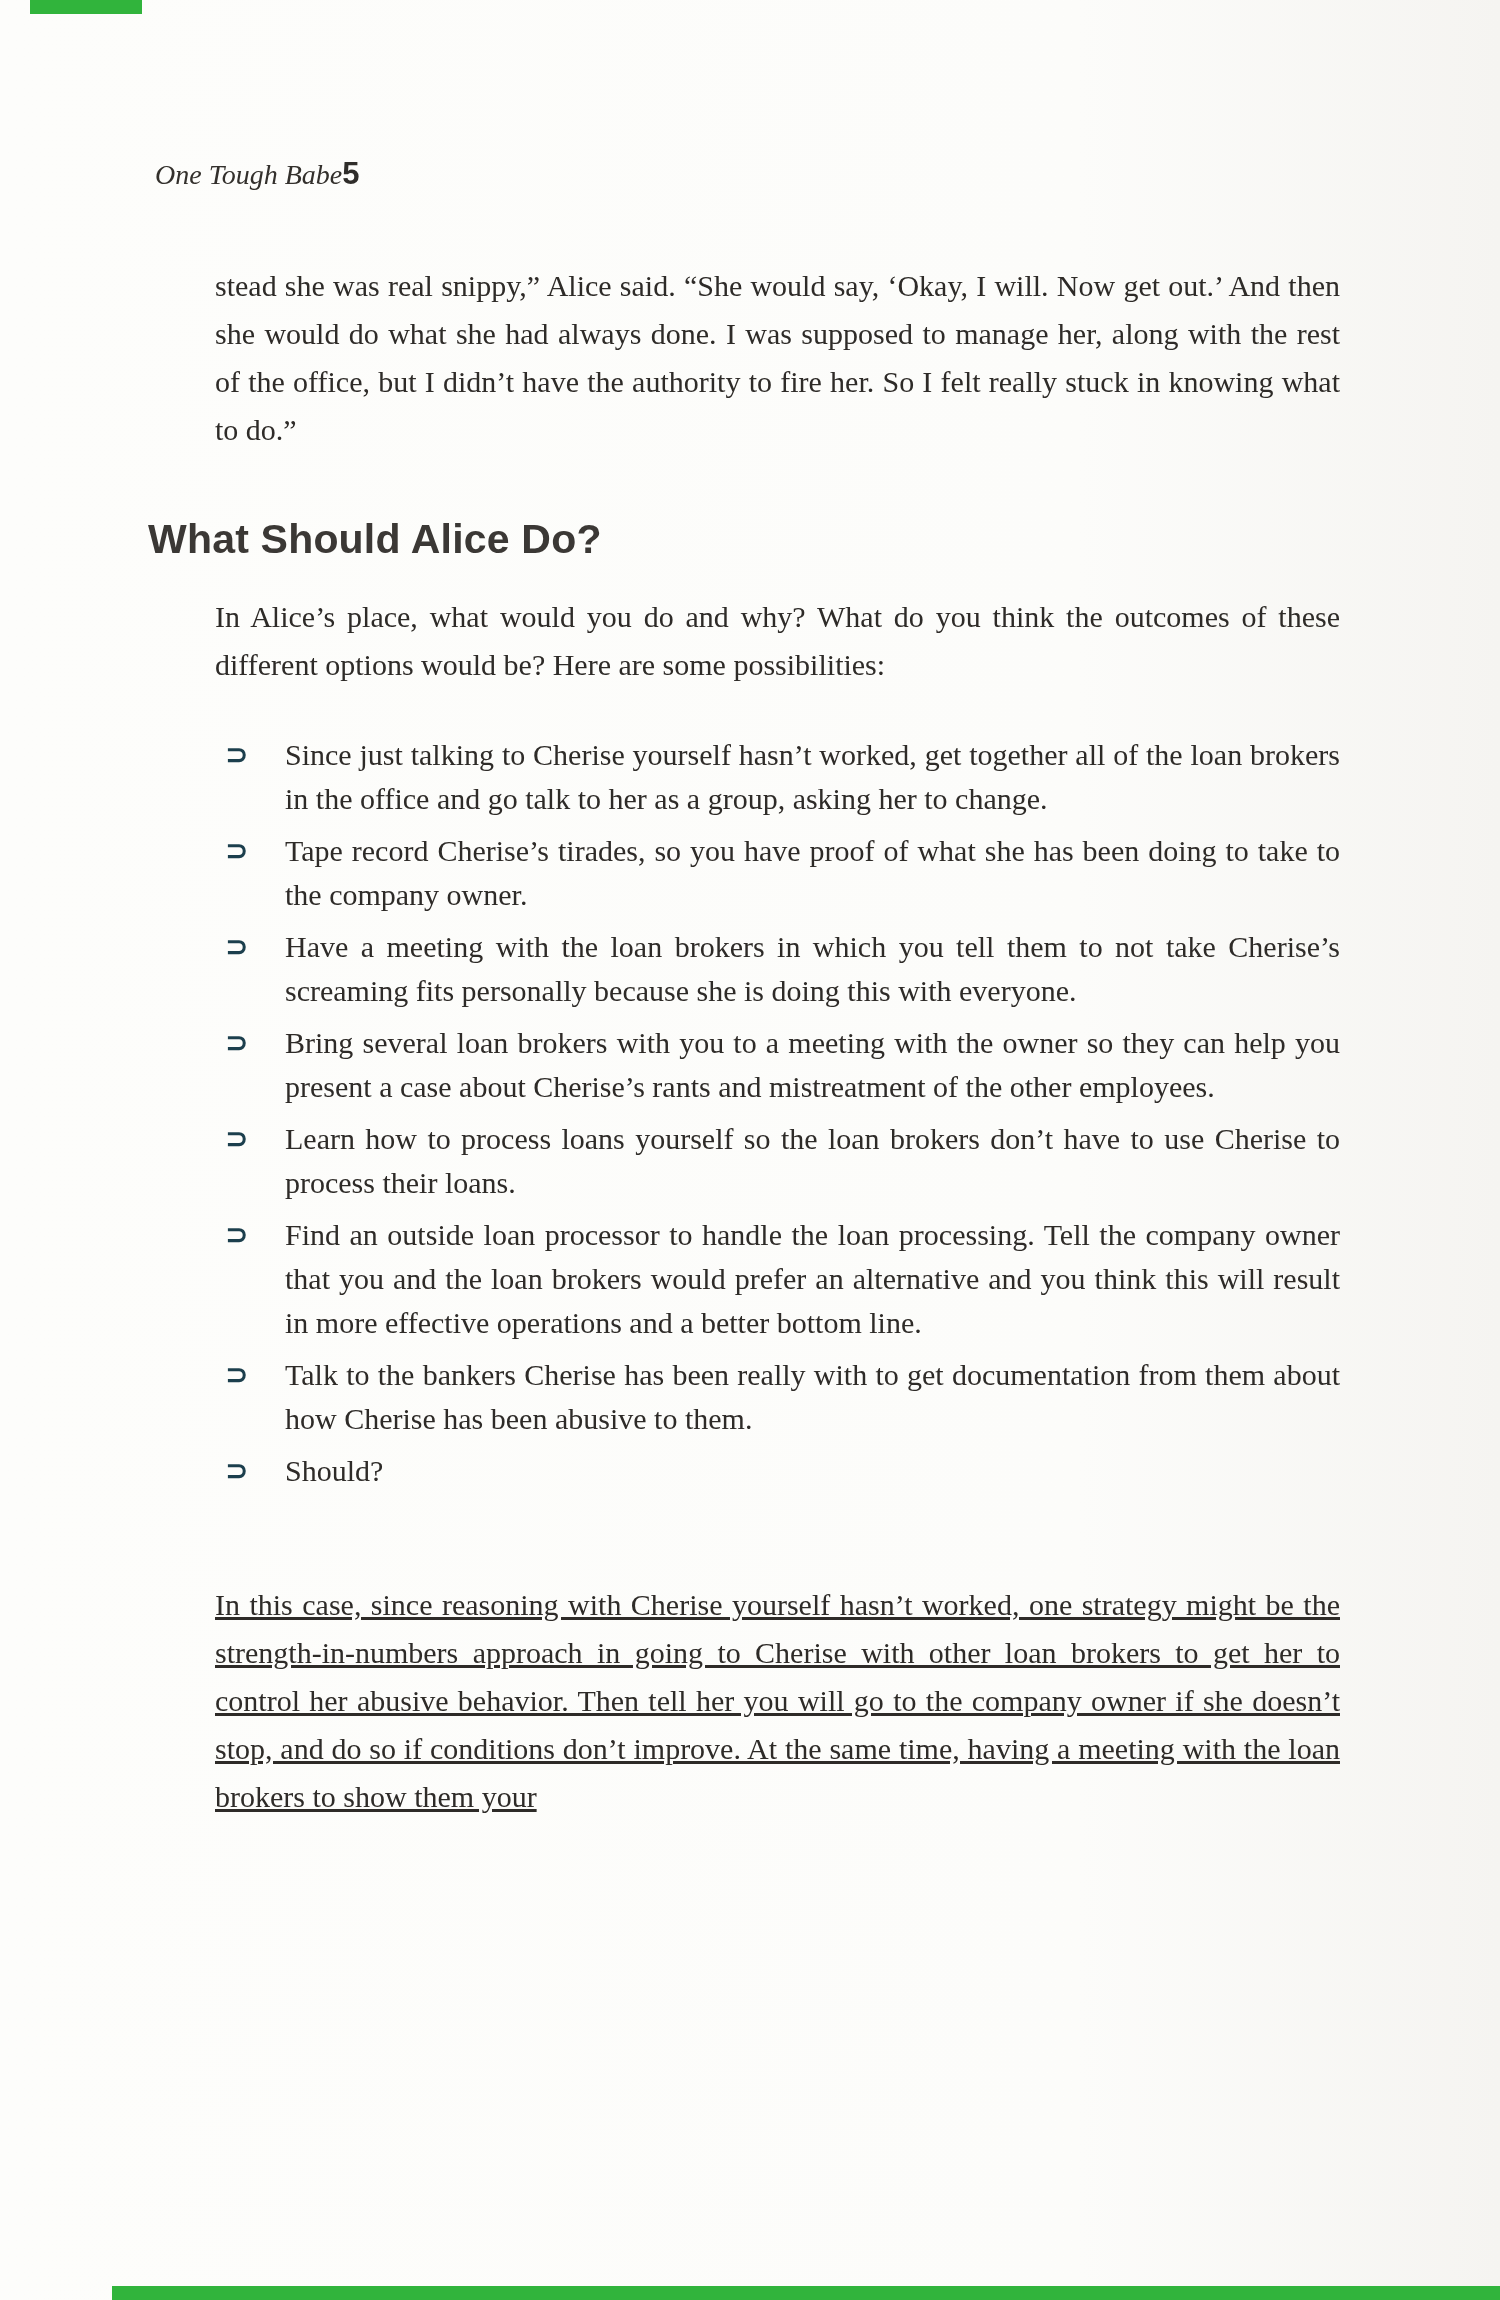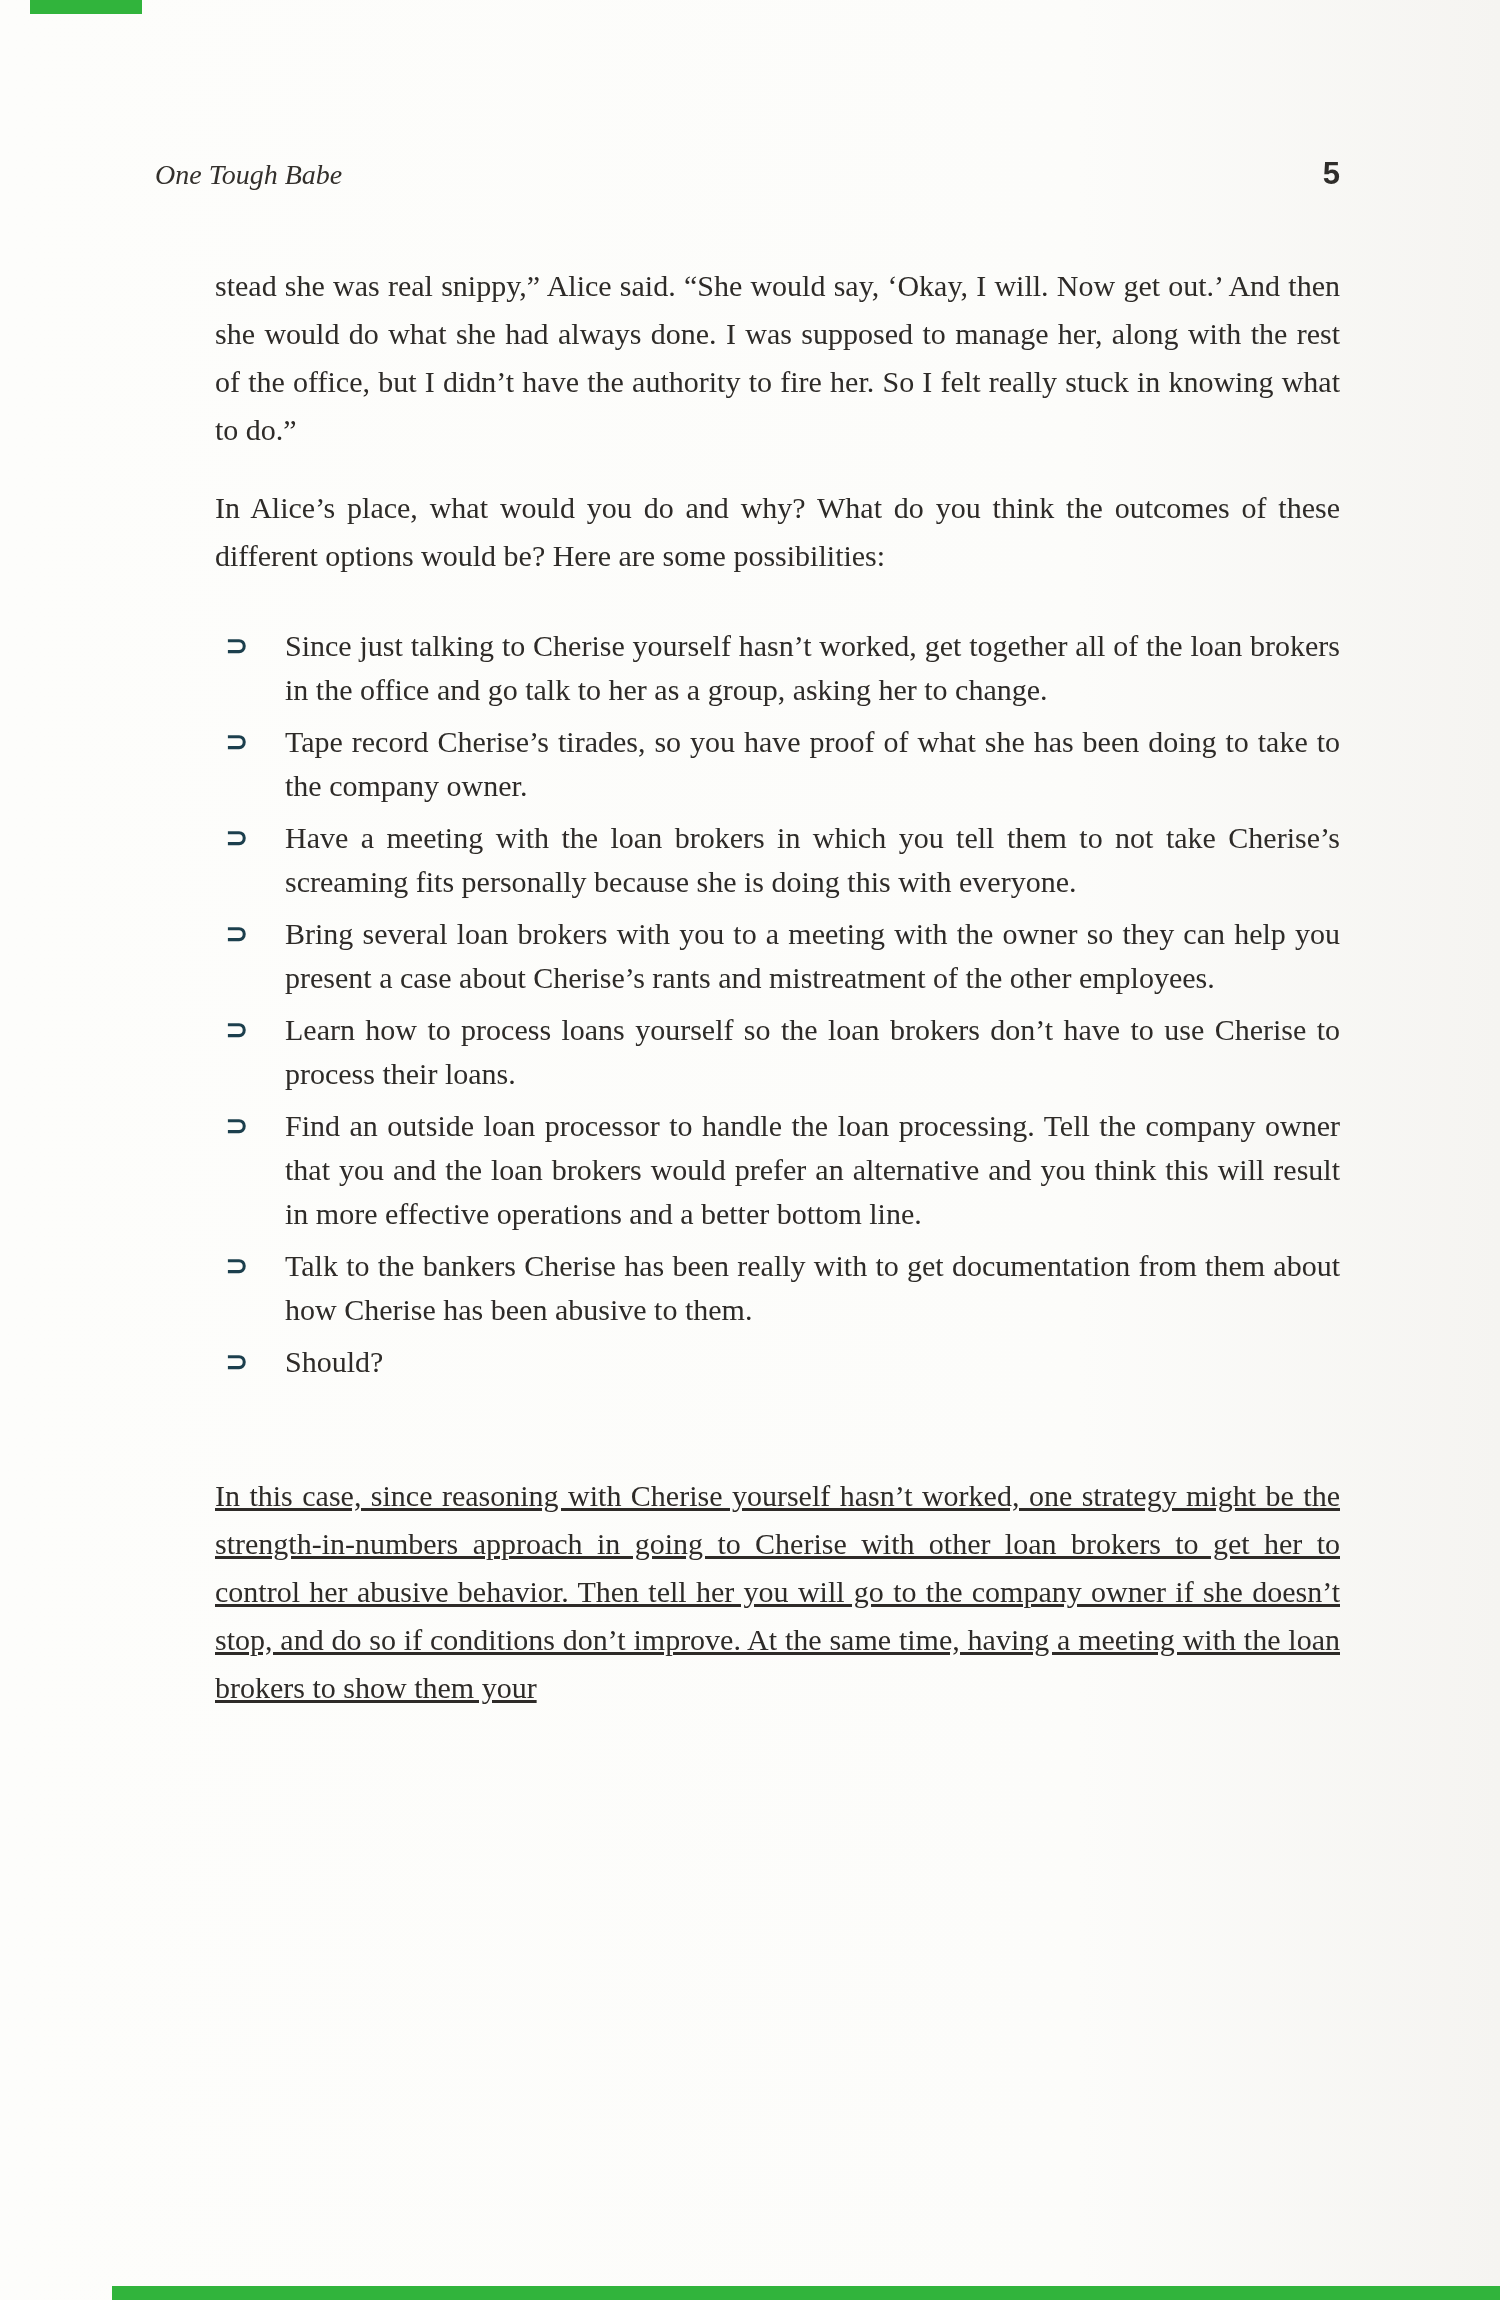--- a/index.html
+++ b/index.html
@@ -27,21 +27,20 @@
     height: 14px;
   }
   .bar-bottom {
     left: 112px;
     bottom: 0;
     width: 1388px;
     height: 14px;
   }
   .running-head {
     display: flex;
-    justify-content: space-between;
     align-items: baseline;
     padding: 156px 160px 0 155px;
   }
   .running-title {
     font-style: italic;
     font-size: 28px;
     color: #33302c;
   }
   .page-number {
     font-family: "Liberation Sans", sans-serif;
@@ -105,20 +104,21 @@
 
   <div class="scan-bar bar-top"></div>
 
   <div class="running-head">
     <span class="running-title">One Tough Babe</span>
     <span class="page-number">5</span>
   </div>
 
   <p class="para para-1">stead she was real snippy,” Alice said. “She would say, ‘Okay, I will. Now get out.’ And then she would do what she had always done. I was supposed to manage her, along with the rest of the office, but I didn’t have the authority to fire her. So I felt really stuck in knowing what to do.”</p>
 
+  <h2 class="section-heading">What Should Alice Do?</h2>
 
   <p class="para para-2">In Alice’s place, what would you do and why? What do you think the outcomes of these different options would be? Here are some possibilities:</p>
 
   <ul class="bullet-list">
     <li class="bullet-item">
       <span class="bullet-marker">⊃</span>
       <span class="bullet-text">Since just talking to Cherise yourself hasn’t worked, get together all of the loan brokers in the office and go talk to her as a group, asking her to change.</span>
     </li>
     <li class="bullet-item">
       <span class="bullet-marker">⊃</span>

